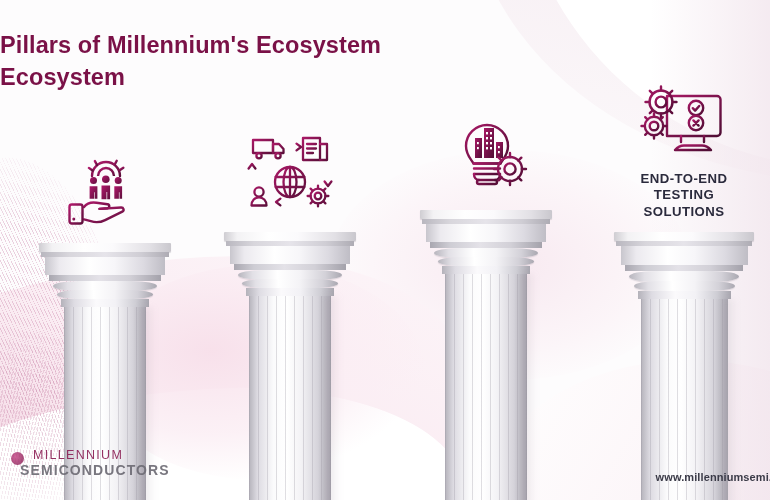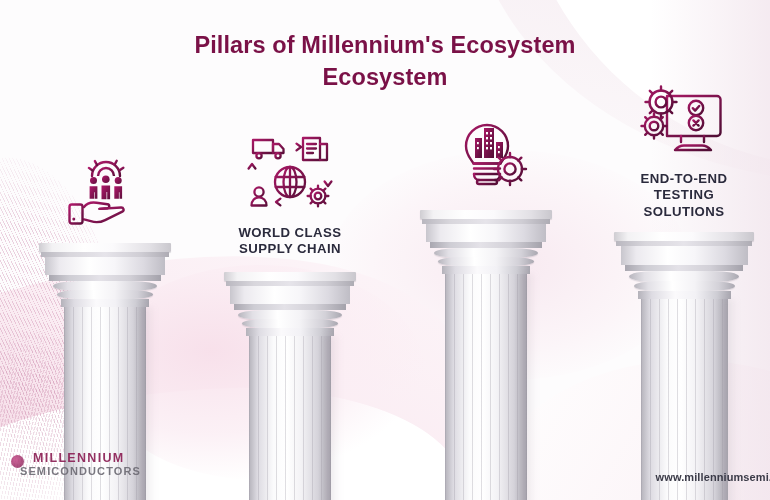--- a/index.html
+++ b/index.html
@@ -99,21 +99,21 @@
   }
   .edge-right {
     position:absolute; right:0; top:0; width:120px; height:500px;
     background:linear-gradient(270deg,#f1e4ec 0%,rgba(255,255,255,0) 100%);
     opacity:.75;
   }
 
   
   #title {
     position:absolute; left:0; top:30px; width:770px;
-    text-align:center;
+    text-align:left;
     font-size:23.5px; font-weight:bold;
     letter-spacing:.1px;
     line-height:1.35;
     color:#7a1147;
     z-index:8;
   }
   #title .ln { display:block; }
 
   
   .pillar-group { position:absolute; z-index:6; }
@@ -179,25 +179,25 @@
     filter:blur(3px);
     pointer-events:none;
   }
 
   
   #logo {
     position:absolute; left:20px; bottom:22px; z-index:9;
     opacity:.93;
   }
   #logo .l1 {
-    font-size:12.5px; font-weight:bold; letter-spacing:1.3px;
+    font-size:12.5px; font-weight:normal; letter-spacing:1.3px;
     color:#8d2257; line-height:1.15; padding-left:13px;
   }
   #logo .l2 {
-    font-size:11px; font-weight:bold; letter-spacing:1.1px;
+    font-size:14px; font-weight:bold; letter-spacing:1.1px;
     color:#6f6d76; line-height:1.15;
   }
   #logo .mark {
     position:absolute; left:-9px; top:4px;
     width:13px; height:13px; border-radius:50%;
     background:radial-gradient(circle at 35% 35%,#c0397d,#7a1147);
     opacity:.85;
   }
 
   
@@ -334,24 +334,20 @@
 
           <path d="M62 72 H33"></path>
           <path d="M36.4 68.6 L32 72 l4.4 3.4"></path>
 
           <path d="M8 56 V34"></path>
           <path d="M4.6 38.5 L8 34 l3.4 4.5"></path>
         </g>
       </svg>
     </div>
 
-    <div class="plabel">
-      <span>WORLD CLASS</span>
-      <span>SUPPLY CHAIN</span>
-    </div>
 
     <div class="column" style="width:132px; margin-top:14px;">
       <div class="abacus" style="width:132px;"></div>
       <div class="abacus-shadow" style="width:128px;"></div>
       <div class="echinus" style="width:120px; height:18px;"></div>
       <div class="bevel" style="width:112px; height:6px;"></div>
       <div class="ring" style="width:104px; height:10px;"></div>
       <div class="ring" style="width:96px;  height:9px; margin-top:-1px;"></div>
       <div class="neck" style="width:88px;  height:8px;"></div>
       <div class="shaft" style="width:82px;  height:232px;">

